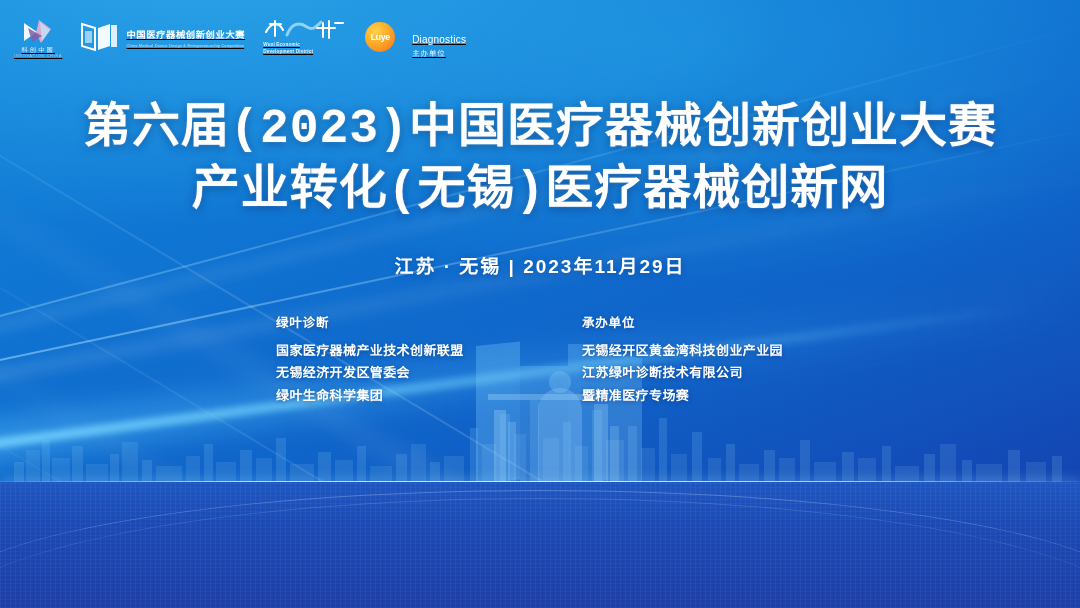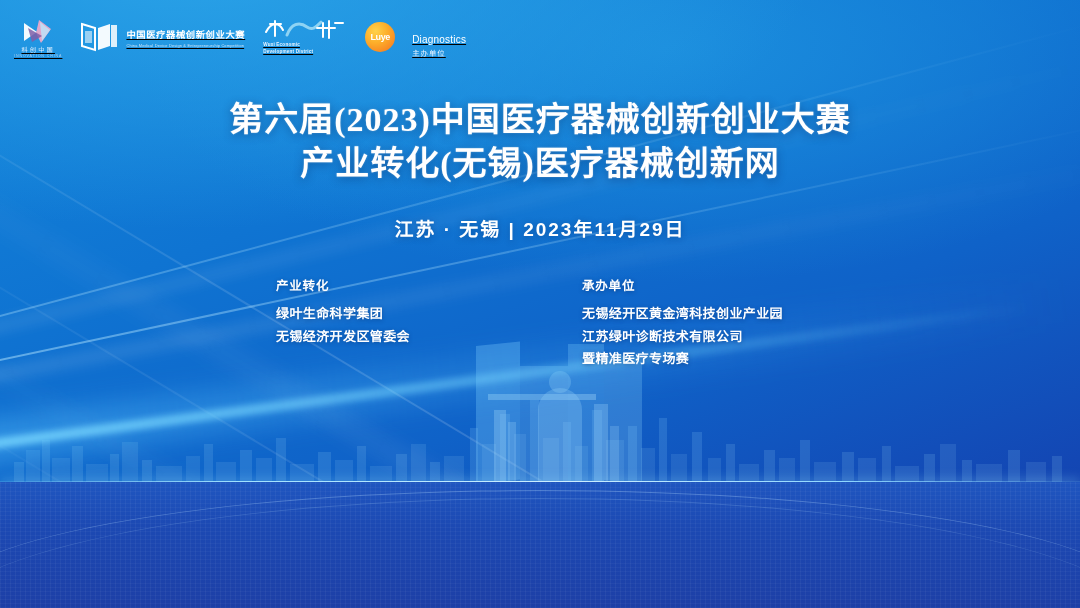--- a/index.html
+++ b/index.html
@@ -126,23 +126,23 @@
     color:#fff; font-weight:700; font-size:9px; line-height:1; letter-spacing:-.4px;
   }
   .luye-txt .en{ font-size:10px; color:#fff; letter-spacing:.2px;margin-top:17px; }
   .luye-txt .cn{ font-size:7.4px; color:#eaf4ff; letter-spacing:1px; margin-top:2px; }
 
   
   .content{ position:absolute; left:0; right:0; top:0; z-index:5; text-align:center; }
 
   .title{
     margin-top:98px;
-    font-family:Liberation Serif, serif;
+    font-family:Liberation Mono, monospace;
     font-weight:bold; color:#ffffff; letter-spacing:1px; line-height:1.30;
-    font-size:34px;
+    font-size:48px;
     text-shadow:0 2px 10px rgba(5,40,100,.48), 0 0 2px rgba(255,255,255,.35);
   }
   .title .l2{ display:block; }
 
   .meta{
     margin-top:28px; font-size:19px; font-weight:bold; color:#ffffff; letter-spacing:2px;
     text-shadow:0 1px 6px rgba(5,40,100,.4);
   }
 
   .orgs{
@@ -327,23 +327,24 @@
     <h1 class="title">
       <span class="l1">第六届(2023)中国医疗器械创新创业大赛</span>
       <span class="l2">产业转化(无锡)医疗器械创新网</span>
     </h1>
 
     <div class="meta">江苏 · 无锡 | 2023年11月29日</div>
 
     <div class="orgs">
 
       <div class="org-col">
-        <div class="org-head">产业转化</div>
+        <div class="org-head">绿叶诊断</div>
+        <div class="org-item">国家医疗器械产业技术创新联盟</div>
+        <div class="org-item">无锡经济开发区管委会</div>
         <div class="org-item">绿叶生命科学集团</div>
-        <div class="org-item">无锡经济开发区管委会</div>
       </div>
 
       <div class="org-col">
         <div class="org-head">承办单位</div>
         <div class="org-item">无锡经开区黄金湾科技创业产业园</div>
         <div class="org-item">江苏绿叶诊断技术有限公司</div>
         <div class="org-item">暨精准医疗专场赛</div>
       </div>
 
     </div>

